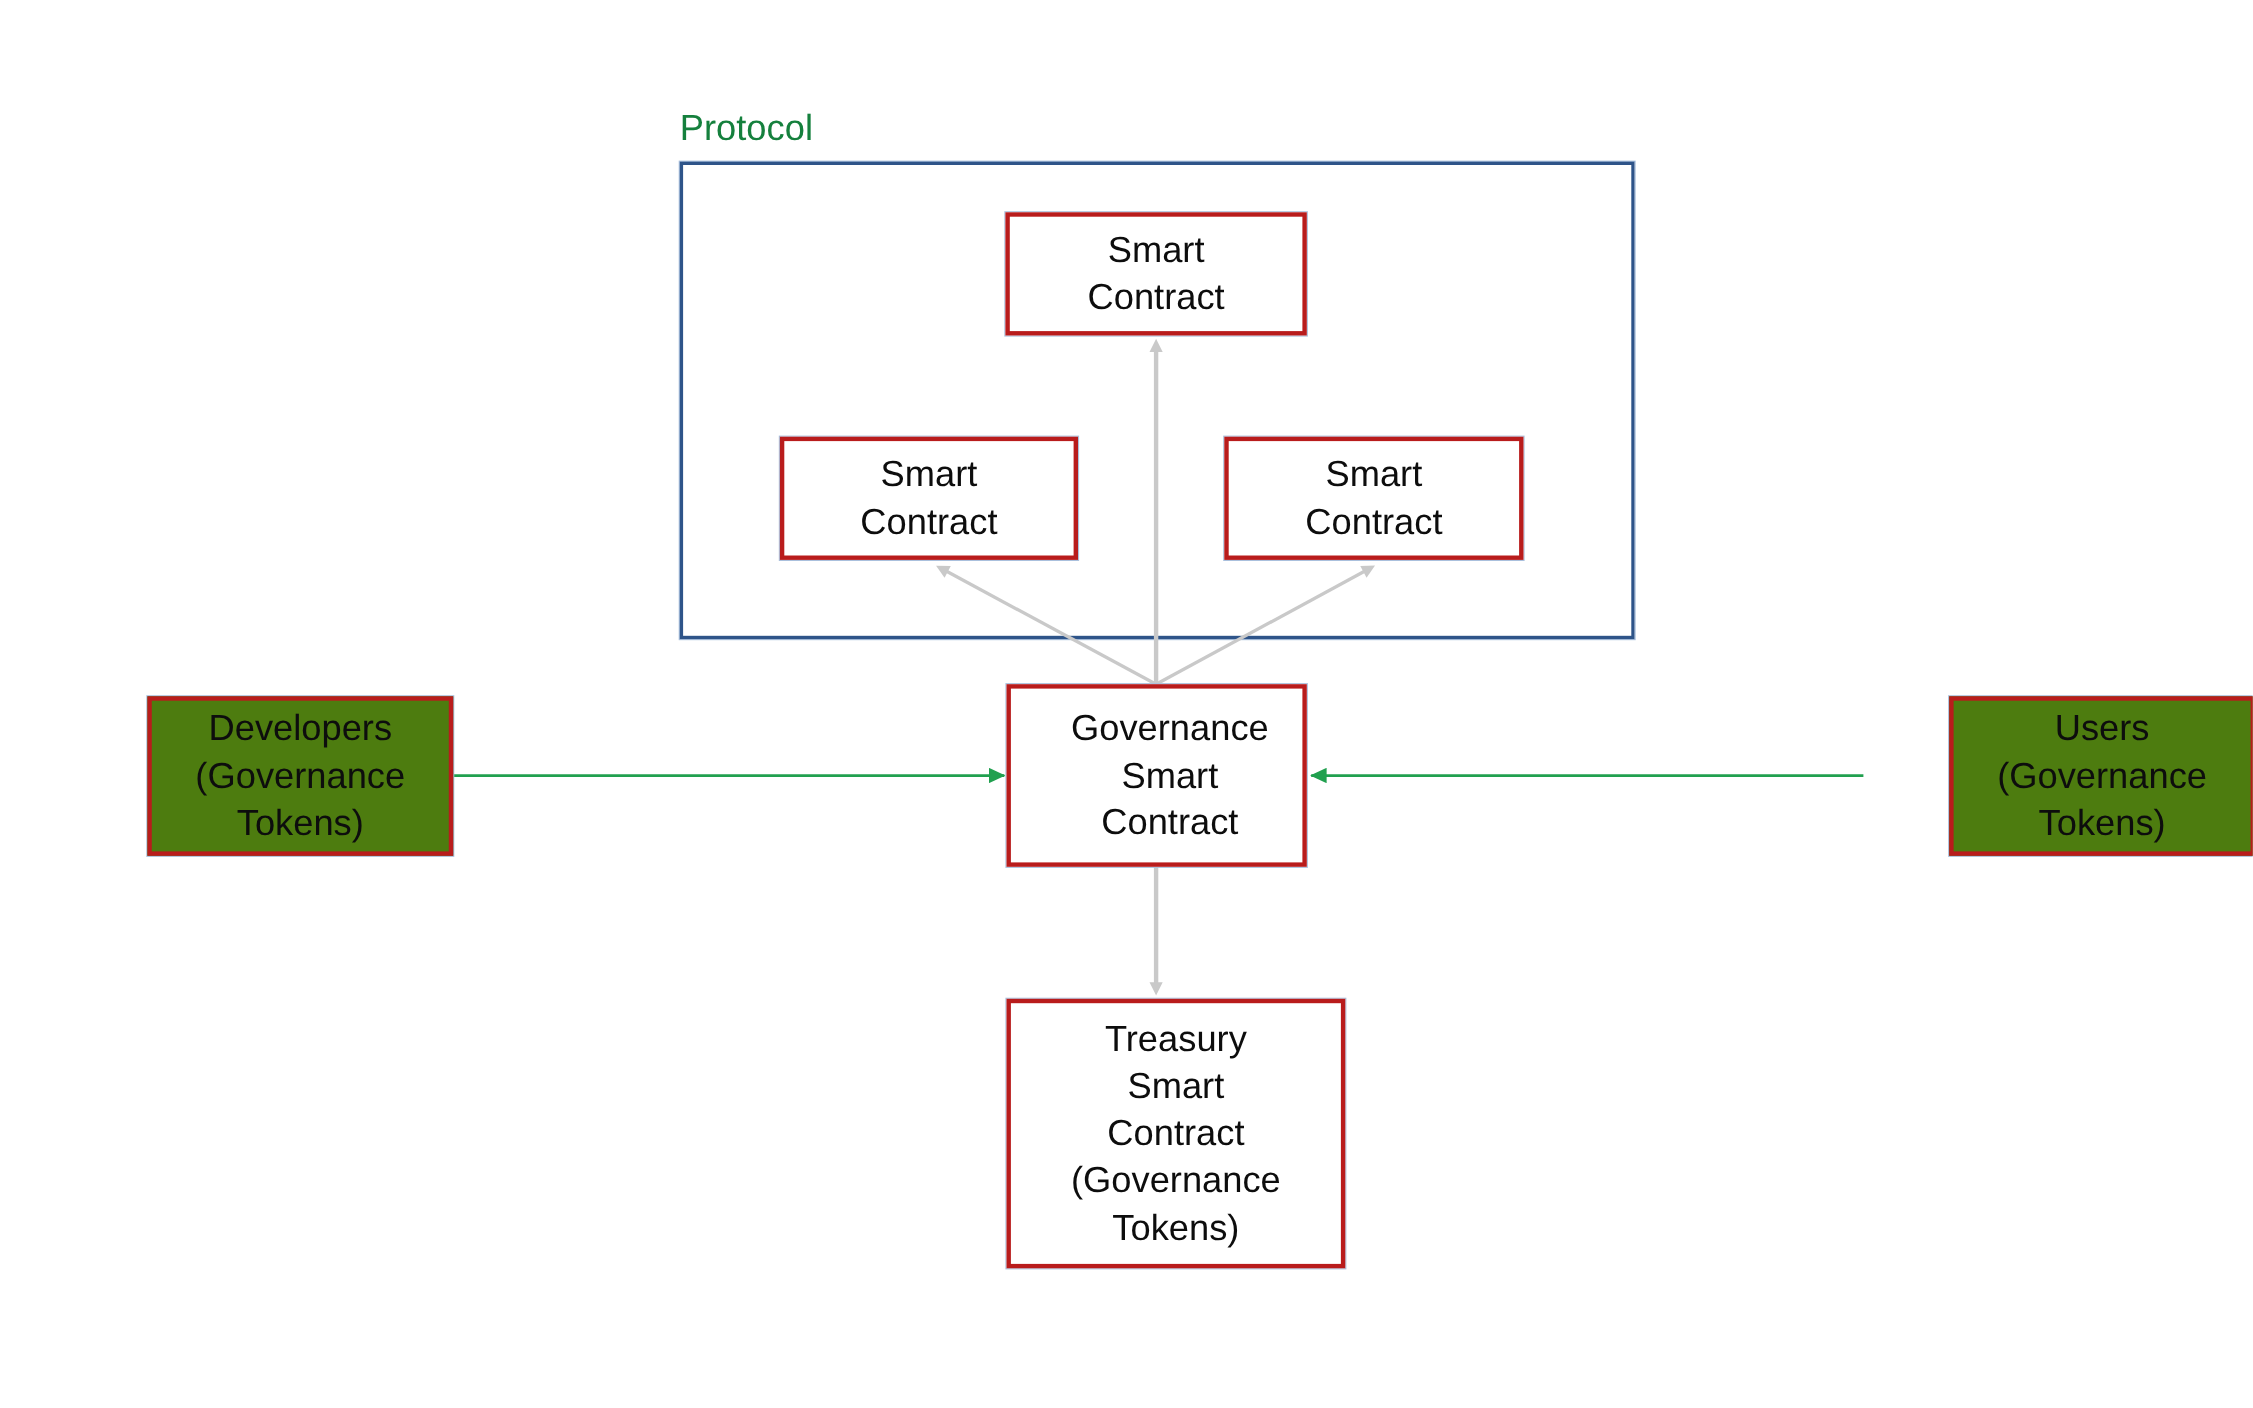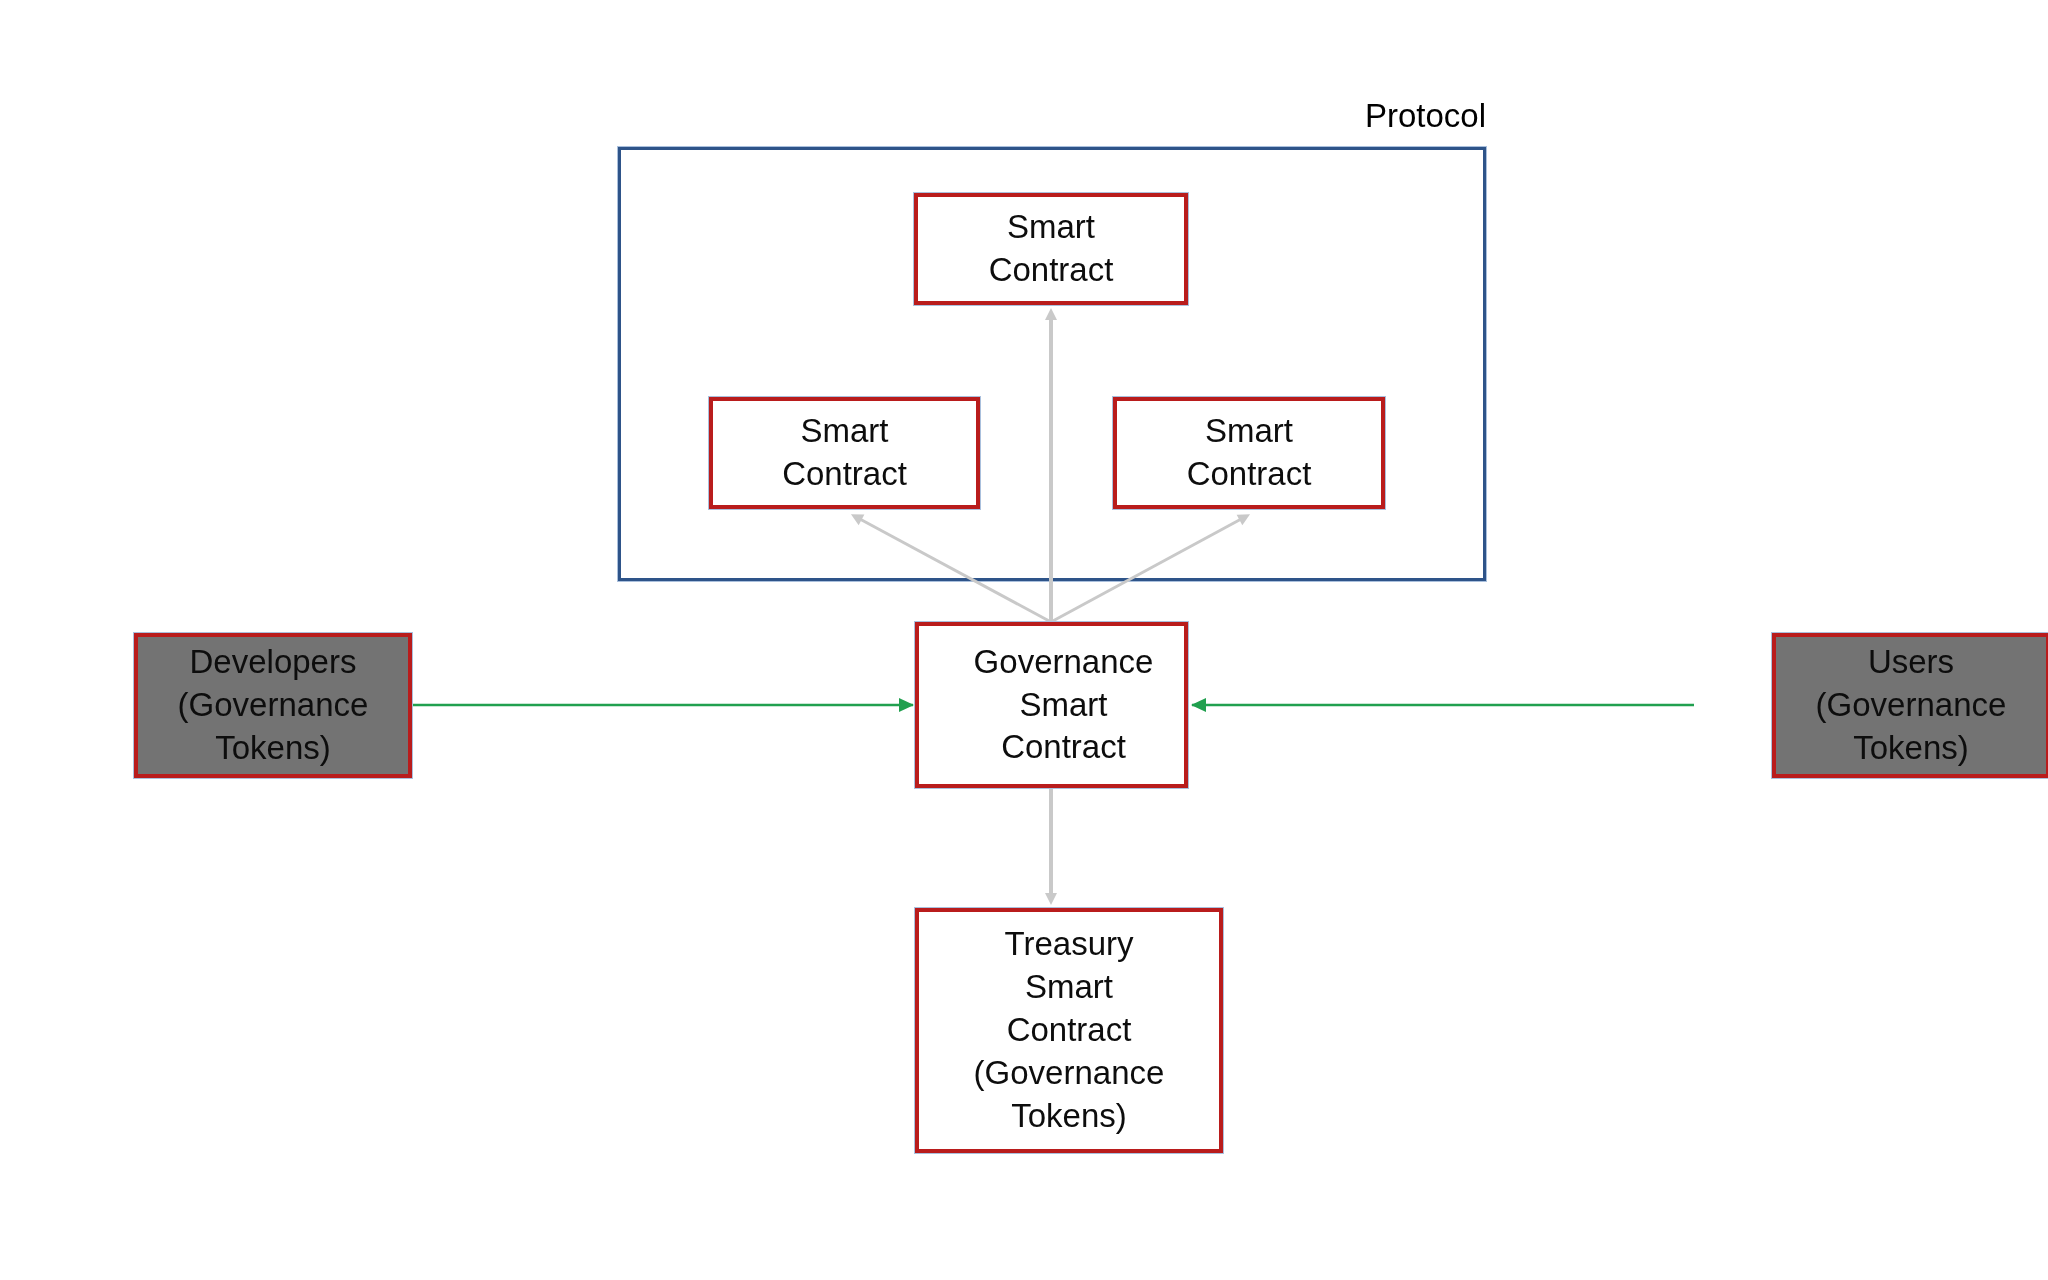--- a/index.html
+++ b/index.html
@@ -48,26 +48,26 @@
   }
   .group-box {
     position: absolute;
     box-sizing: border-box;
     background: transparent;
     border: 3px solid #2e5489;
     box-shadow: 0 0 0 1px #aac0dd;
   }
   .group-title {
     position: absolute;
-    text-align: right;
-    color: #000000;
+    text-align: left;
+    color: #15803d;
     white-space: nowrap;
   }
   .actor {
-    background: #737373;
+    background: #4d7c0f;
   }
 
   
   #protocol-group { left: 618px; top: 147px; width: 868px; height: 434px; }
   #protocol-title { left: 618px; top: 97px; width: 868px; font-size: 33px; }
 
   #sc-top    { left: 914px;  top: 193px; width: 274px; height: 112px; font-size: 33px; }
   #sc-left   { left: 709px;  top: 397px; width: 271px; height: 112px; font-size: 33px; }
   #sc-right  { left: 1113px; top: 397px; width: 272px; height: 112px; font-size: 33px; }
 

